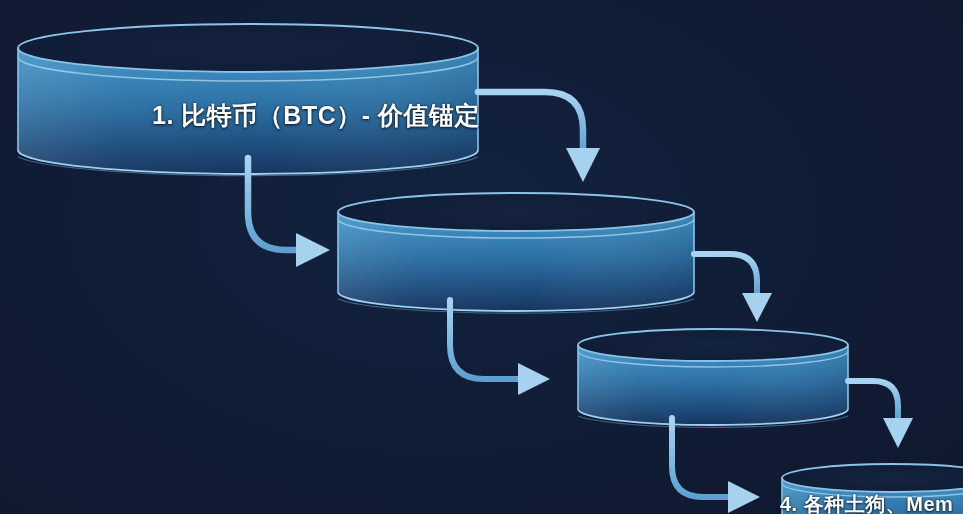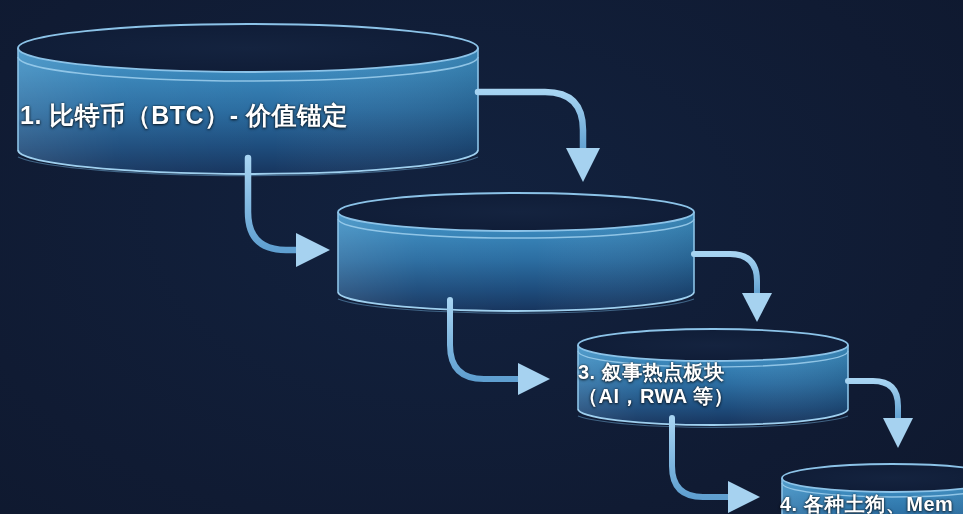--- a/index.html
+++ b/index.html
@@ -25,21 +25,21 @@
     position: absolute;
     left: 0;
     top: 0;
     width: 963px;
     height: 514px;
   }
   .cyl-label {
     position: absolute;
     color: #ffffff;
     font-weight: bold;
-    text-align: left;
+    text-align: right;
     line-height: 1.22;
     letter-spacing: 0.5px;
     text-shadow: 0 1px 3px rgba(0,0,0,0.75), 0 0 2px rgba(0,0,0,0.6);
     white-space: pre;
     pointer-events: none;
   }
   #label-1 {
     left: 20px; top: 100px; width: 460px;
     font-size: 25px;
   }
@@ -164,18 +164,16 @@
 
     <g>
       <path d="M 672 418 L 672 466 Q 672 497 703 497 L 728 497" fill="none" stroke="url(#arrowGrad)" stroke-width="6" stroke-linecap="round"></path>
       <path d="M 760 497 L 728 481 L 728 513 Z" fill="#a6d2f0"></path>
     </g>
   </svg>
 
   <div class="cyl-label" id="label-1">1. 比特币（BTC）- 价值锚定</div>
 
 
-  <div class="cyl-label" id="label-3">3. 叙事热点板块
-（AI，RWA 等）</div>
 
   <div class="cyl-label" id="label-4">4. 各种土狗、Mem</div>
 
 </div>
 
 </body></html>

